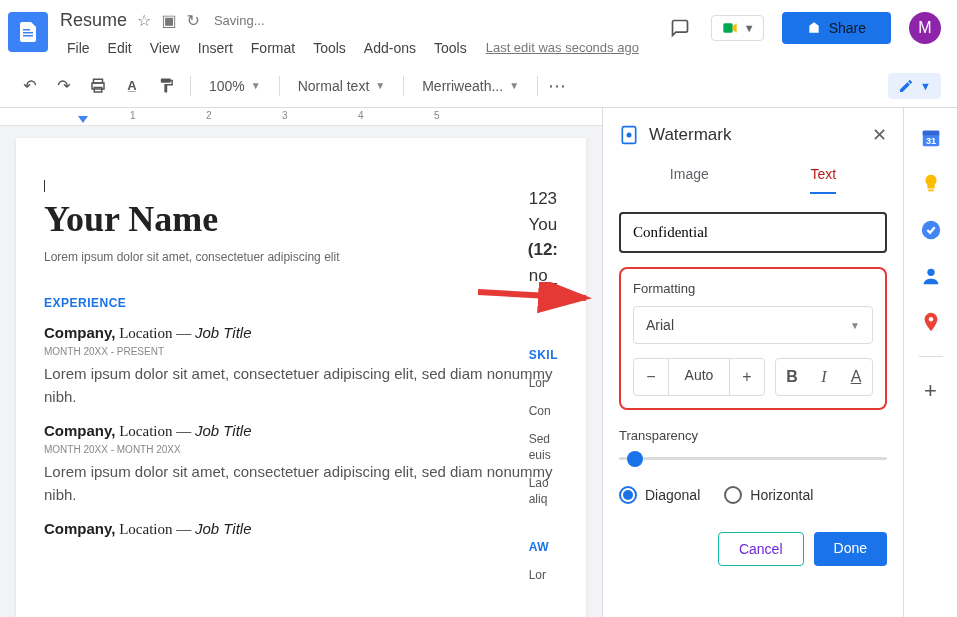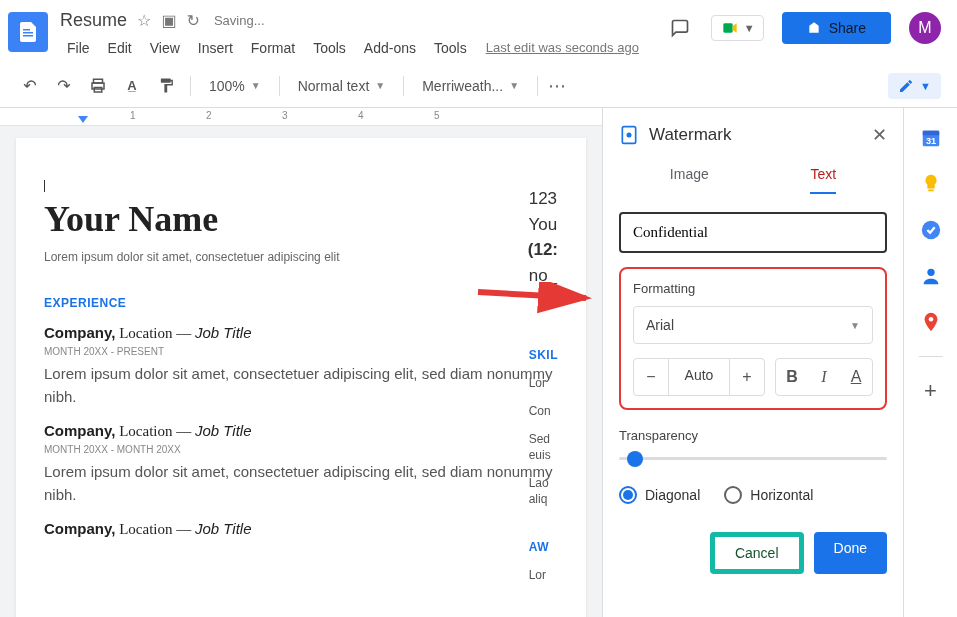--- a/index.html
+++ b/index.html
@@ -65,21 +65,21 @@
 .transp-label{font-size:13px;color:#444;margin-top:18px}
 .slider{width:100%;margin-top:14px;-webkit-appearance:none;height:3px;background:#dadce0;border-radius:2px}
 .slider::-webkit-slider-thumb{-webkit-appearance:none;width:16px;height:16px;background:#1a73e8;border-radius:50%;cursor:pointer}
 .radios{display:flex;gap:24px;margin-top:22px}
 .radio-wrap{display:flex;align-items:center;gap:8px;font-size:14px;color:#333;cursor:pointer}
 .radio{width:18px;height:18px;border:2px solid #5f6368;border-radius:50%;display:flex;align-items:center;justify-content:center}
 .radio.checked{border-color:#1a73e8}
 .radio.checked::after{content:"";width:10px;height:10px;background:#1a73e8;border-radius:50%}
 .panel-actions{display:flex;justify-content:flex-end;gap:10px;margin-top:28px}
 .btn{padding:8px 20px;border-radius:4px;font-size:14px;cursor:pointer}
-.btn-cancel{border:5px solid #14b8a6;color:#14532d;background:#fff}
+.btn-cancel{border:1px solid #14b8a6;color:#6d28d9;background:#fff}
 .btn-done{background:#1a73e8;color:#fff;border:none}
 .sidebar{width:54px;border-left:1px solid #dadce0;display:flex;flex-direction:column;align-items:center;gap:22px;padding-top:18px}
 .sb-ic{width:24px;height:24px;display:flex;align-items:center;justify-content:center;cursor:pointer;border-radius:4px}
 </style>
 </head>
 <body>
 
 <div class="header">
   <div class="logo">
     <svg viewBox="0 0 24 24">

